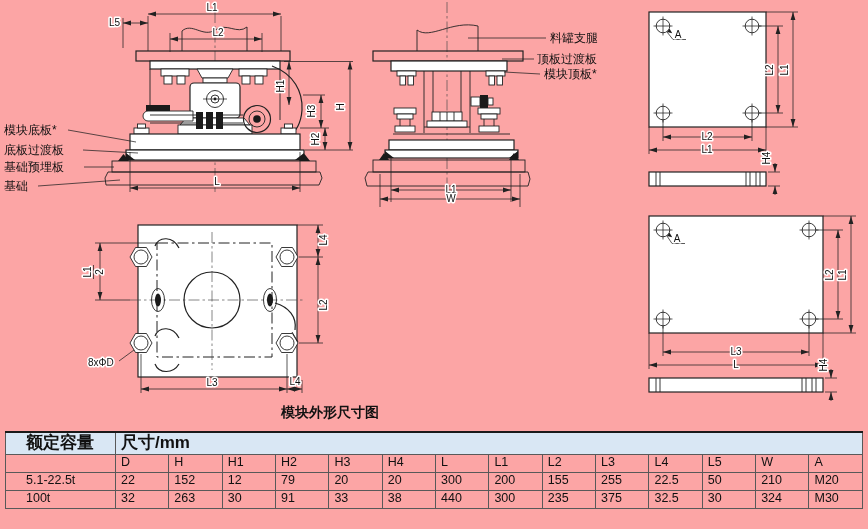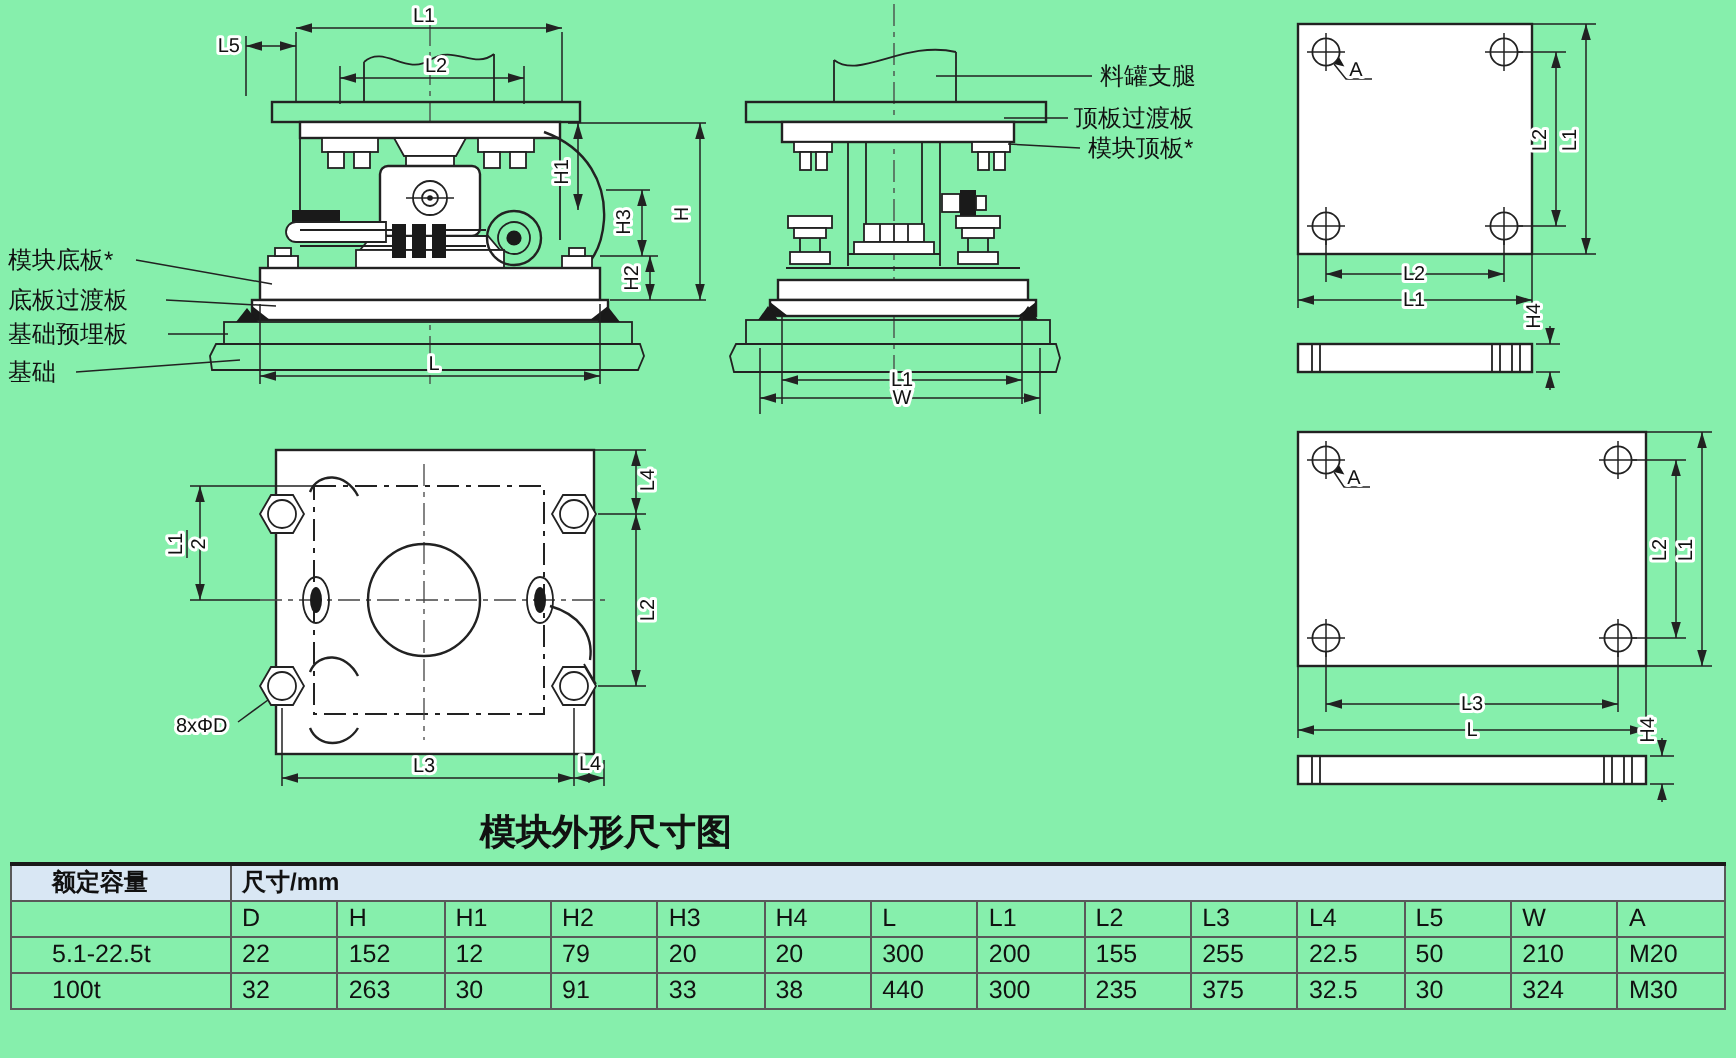--- a/index.html
+++ b/index.html
@@ -1,40 +1,40 @@
 <!DOCTYPE html>
 <html><head>
 <meta charset="utf-8">
 <style>
   html,body{margin:0;padding:0;background:#fff;}
-  #page{position:relative;width:868px;height:529px;background:#86efac;overflow:hidden;
+  #page{position:relative;width:868px;height:529px;background:#fca5a5;overflow:hidden;
         font-family:"Liberation Sans",sans-serif;}
   svg{position:absolute;left:0;top:0;}
   
   .ln {stroke:#222;fill:none;stroke-width:1.2px;}
   .lnf{stroke:#222;fill:#fff;stroke-width:1.2px;}
   .th {stroke:#222;fill:none;stroke-width:0.9px;}
   .thf{stroke:#222;fill:#fff;stroke-width:0.9px;}
   .dim{stroke:#222;fill:none;stroke-width:0.75px;}
   .cl {stroke:#444;fill:none;stroke-width:0.65px;stroke-dasharray:11 3 2.5 3;}
   .hd {stroke:#222;fill:none;stroke-width:1px;stroke-dasharray:11 3.5 2.5 3.5;}
   .blk{fill:#1a1a1a;stroke:none;}
   text.dt{font:10px "Liberation Sans",sans-serif;fill:#111;stroke:#fff;stroke-width:3px;
           paint-order:stroke;stroke-linejoin:round;}
   text.cn{font:12px "Liberation Sans",sans-serif;fill:#111;stroke:none;}
   
-  .cap{position:absolute;font-size:18px;font-weight:bold;color:#111;}
+  .cap{position:absolute;font-size:14px;font-weight:bold;color:#111;text-align:center;}
   #cap1{left:240px;top:404px;width:180px;}
   #cap2{left:652px;top:404px;width:160px;}
   
   .tbl{position:absolute;left:5px;top:431px;width:858px;border-collapse:collapse;
        table-layout:fixed;font:12.5px/1.1 "Liberation Sans",sans-serif;color:#111;}
   .tbl td{border:1px solid #595959;height:15px;padding:1px 2px 1px 5px;
           white-space:nowrap;overflow:hidden;}
-  .tbl tr.h1 td{background:#d9e7f4;border-top:2.5px solid #1a1a1a;font-weight:bold;font-size:12px;}
+  .tbl tr.h1 td{background:#d9e7f4;border-top:2.5px solid #1a1a1a;font-weight:bold;font-size:17px;}
   .tbl td.c1{padding-left:20px;}
   .tbl td.ctr{}
 </style>
 </head>
 <body>
 
 <div id="page">
 
 <svg width="868" height="405" viewBox="0 0 868 405">
   <defs>

